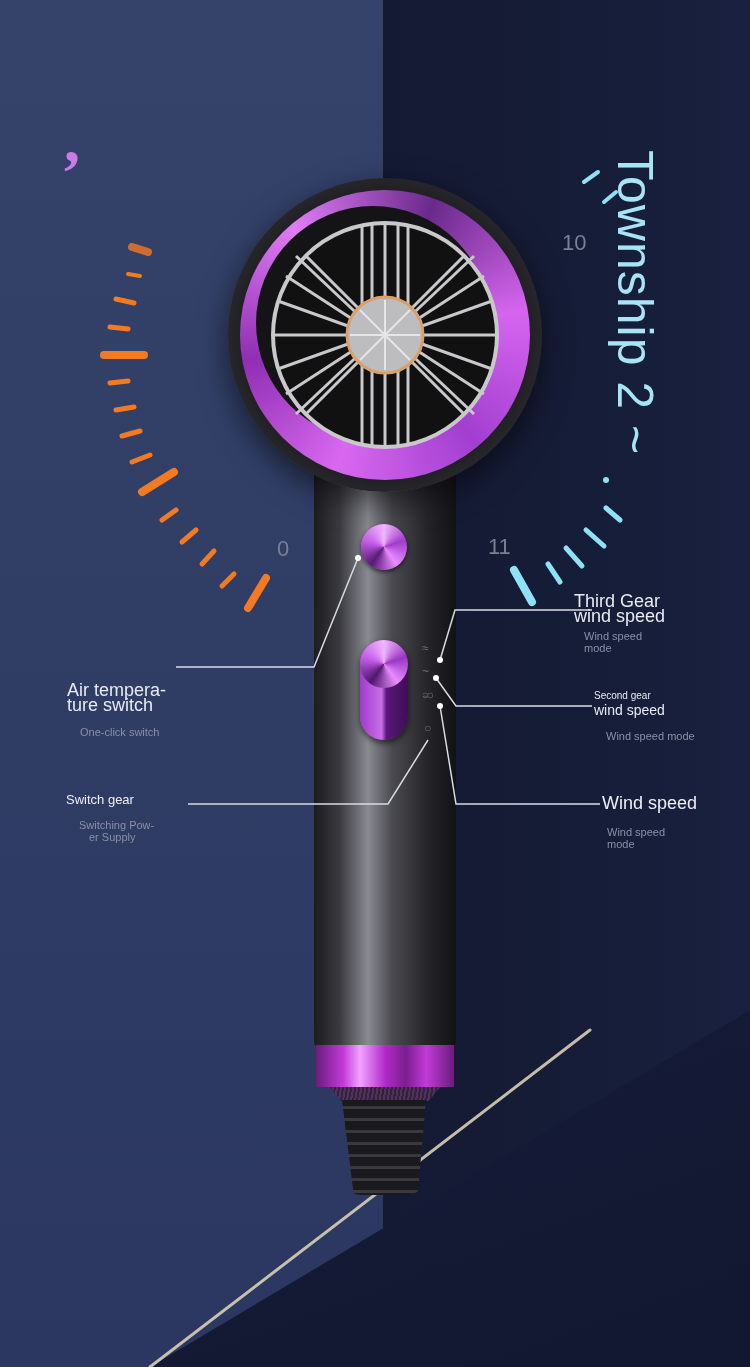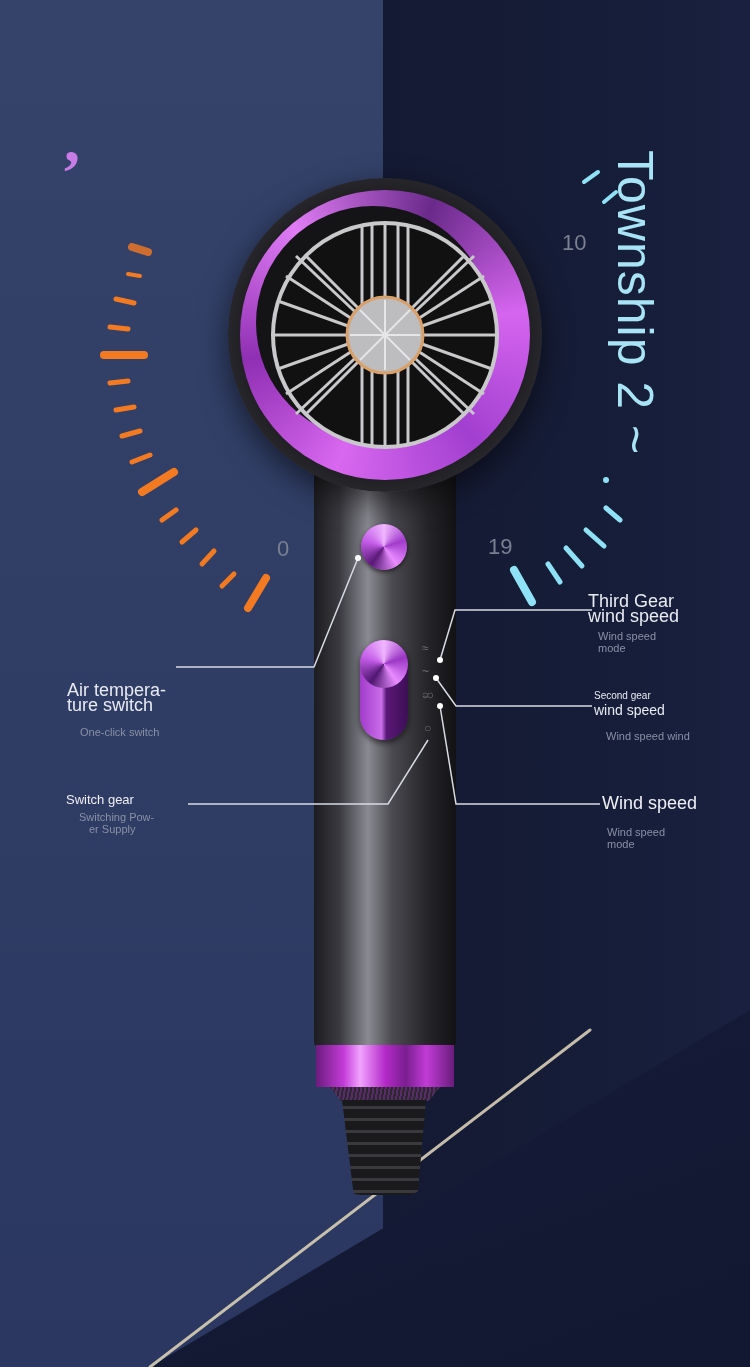--- a/index.html
+++ b/index.html
@@ -85,21 +85,21 @@
       <path d="M104 52 L116 42" stroke-width="4"></path>
       <circle cx="106" cy="330" r="3" fill="#8fe2f6" stroke="none"></circle>
       <path d="M106 358 L120 370" stroke-width="5"></path>
       <path d="M86 380 L104 396" stroke-width="5"></path>
       <path d="M66 398 L82 416" stroke-width="5"></path>
       <path d="M48 414 L60 432" stroke-width="5"></path>
       <path d="M14 420 L32 452" stroke-width="8"></path>
     </g>
   </svg>
   <div class="abs scale-num" style="left:562px;top:230px">10</div>
-  <div class="abs scale-num" style="left:488px;top:534px">19</div>
+  <div class="abs scale-num" style="left:488px;top:534px">11</div>
 
   <div class="handle"></div>
   <div class="collar"></div>
   <div class="collar-vent"></div>
   <div class="cord"></div>
 
   <div class="dryer-head">
     <div class="ring"></div>
     <div class="ring-inner"></div>
     <svg class="grille" viewBox="0 0 238 238">
@@ -163,35 +163,35 @@
   </svg>
 
   <div class="abs" style="left:67px;top:683px">
     <div class="label-main">Air tempera-</div>
     <div class="label-main">ture switch</div>
     <div class="label-sub" style="margin:13px 0 10px 13px">One-click switch</div>
   </div>
 
   <div class="abs" style="left:66px;top:792px">
     <div class="label-big">Switch gear</div>
-    <div class="label-sub" style="margin:4px 0 0 13px">Switching Pow-</div>
+    <div class="label-sub" style="margin:12px 0 0 13px">Switching Pow-</div>
     <div class="label-sub" style="margin-left:23px">er Supply</div>
   </div>
 
-  <div class="abs" style="left:588px;top:594px">
+  <div class="abs" style="left:574px;top:594px">
     <div class="label-main">Third Gear</div>
     <div class="label-main">wind speed</div>
     <div class="label-sub" style="margin:6px 0 0 10px">Wind speed</div>
     <div class="label-sub" style="margin-left:10px">mode</div>
   </div>
 
   <div class="abs" style="left:594px;top:688px">
     <div class="label-main" style="font-size:10px">Second gear</div>
     <div class="label-main" style="font-size:14px">wind speed</div>
-    <div class="label-sub" style="margin:12px 0 0 12px">Wind speed wind</div>
+    <div class="label-sub" style="margin:12px 0 0 12px">Wind speed mode</div>
   </div>
 
   <div class="abs" style="left:602px;top:793px">
     <div class="label-big" style="font-size:18px">Wind speed</div>
     <div class="label-sub" style="margin:12px 0 0 5px">Wind speed</div>
     <div class="label-sub" style="margin-left:5px">mode</div>
   </div>
 </div>
 
 </body></html>

